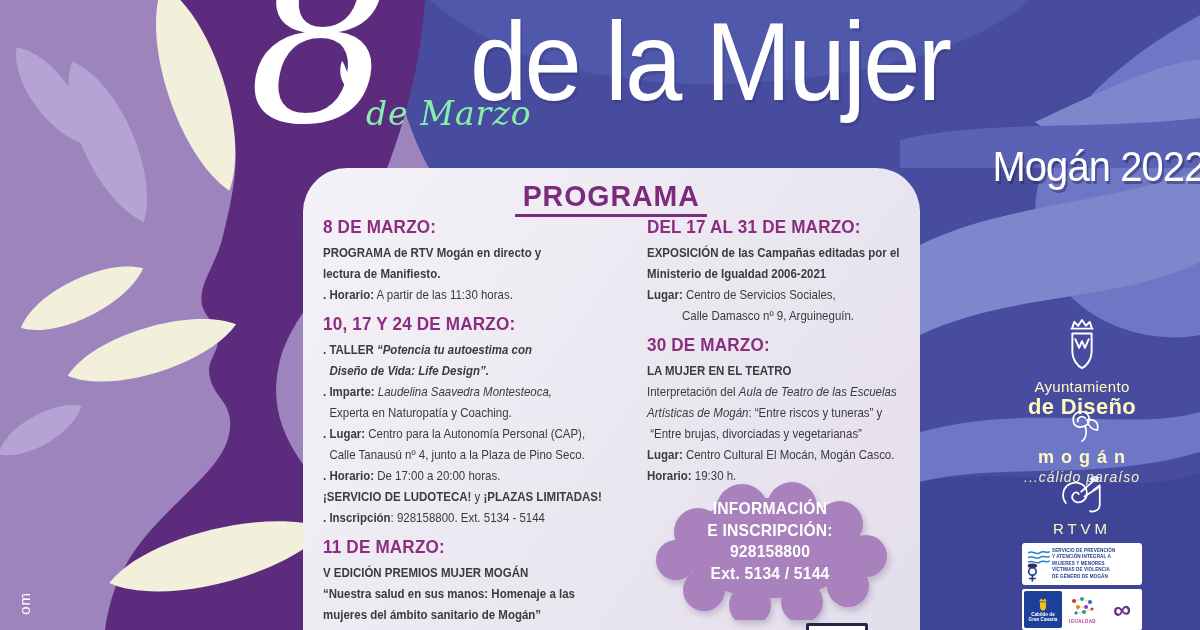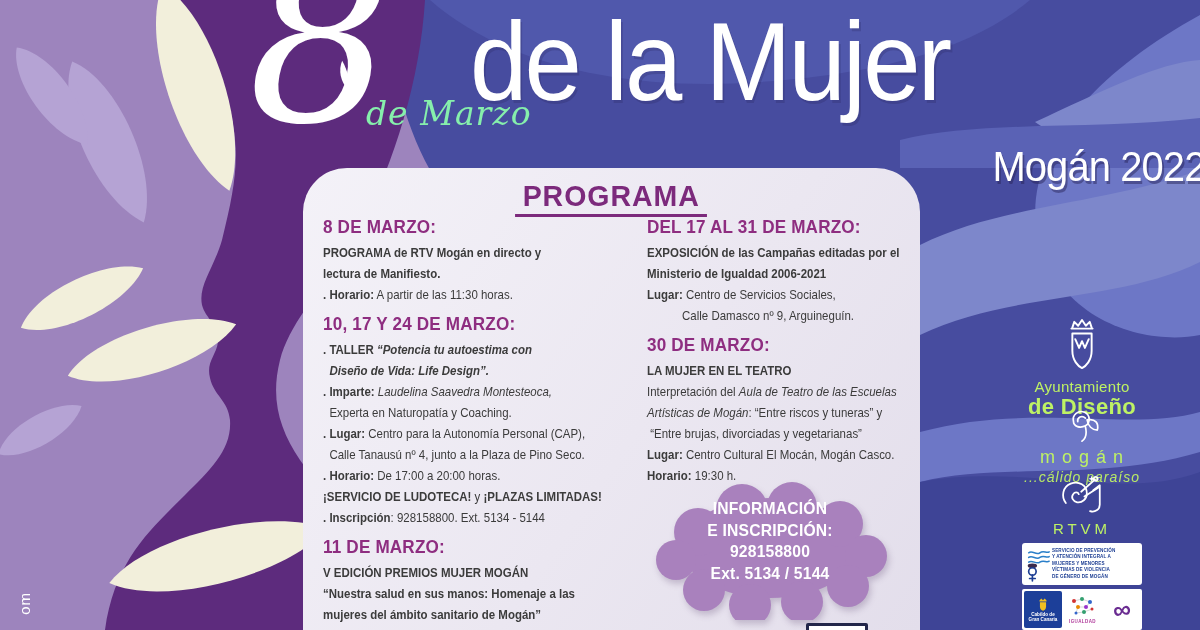--- a/index.html
+++ b/index.html
@@ -37,26 +37,26 @@
   .event-heading{color:#8e2d80;font-size:19px;font-weight:bold;letter-spacing:.2px;margin:0 0 4px;
     transform:scaleX(.9);transform-origin:left top;white-space:nowrap;}
   .event-lines{font-size:13.5px;line-height:21px;color:#3b3b3b;white-space:pre;
     transform:scaleX(.85);transform-origin:left top;width:118%;}
   .seg-b{font-weight:700}.seg-i{font-style:italic}.seg-bi{font-weight:700;font-style:italic}
   
   .cloud-svg{position:absolute;left:650px;top:480px;z-index:3;filter:drop-shadow(2px 4px 3px rgba(60,30,80,.22));}
   .cloud-text{position:absolute;left:650px;top:498px;width:240px;z-index:3;color:#fff;text-align:center;
     font-weight:bold;font-size:16.5px;line-height:21.5px;letter-spacing:.2px;transform:scaleX(.95);}
   
-  .logo{position:absolute;z-index:3;color:#bef264;text-align:center;}
+  .logo{position:absolute;z-index:3;color:#fef9c3;text-align:center;}
   .logo-ayto{left:1012px;top:318px;width:140px;}
   .logo-ayto .l1{font-size:15px;letter-spacing:.3px;margin-top:2px;}
   .logo-ayto .l2{font-size:22px;font-weight:600;letter-spacing:.3px;margin-top:-1px;}
   .logo-tourism{left:1012px;top:408px;width:140px;}
-  .logo-tourism .name{font-size:18px;font-weight:normal;letter-spacing:7px;margin-top:1px;margin-left:6px;text-align:center;}
+  .logo-tourism .name{font-size:18px;font-weight:bold;letter-spacing:7px;margin-top:1px;margin-left:6px;text-align:center;}
   .logo-tourism .tag{font-size:14px;font-style:italic;letter-spacing:1px;opacity:.95;margin-top:1px;}
   .logo-rtvm{left:1012px;top:474px;width:140px;}
   .logo-rtvm .name{font-size:15px;font-weight:400;letter-spacing:4px;margin-top:0;}
   .badge{position:absolute;left:1022px;top:543px;width:120px;height:42px;z-index:3;background:#fff;
     border-radius:3px;display:flex;align-items:center;padding:1px 2px;box-sizing:border-box;}
   .badge-text{color:#1d3e93;font-size:4.6px;font-weight:bold;line-height:6.6px;letter-spacing:.1px;text-align:left;}
   .logo-row{position:absolute;left:1022px;top:589px;width:120px;height:41px;z-index:3;background:#fff;
     border-radius:2px;display:flex;align-items:center;justify-content:space-between;padding:2px;box-sizing:border-box;}
   .cabildo-box{width:38px;height:37px;background:#1c3f99;border-radius:2px;display:flex;flex-direction:column;
     align-items:center;justify-content:center;color:#fff;font-size:4.6px;font-weight:bold;line-height:5.5px;text-align:center;}

